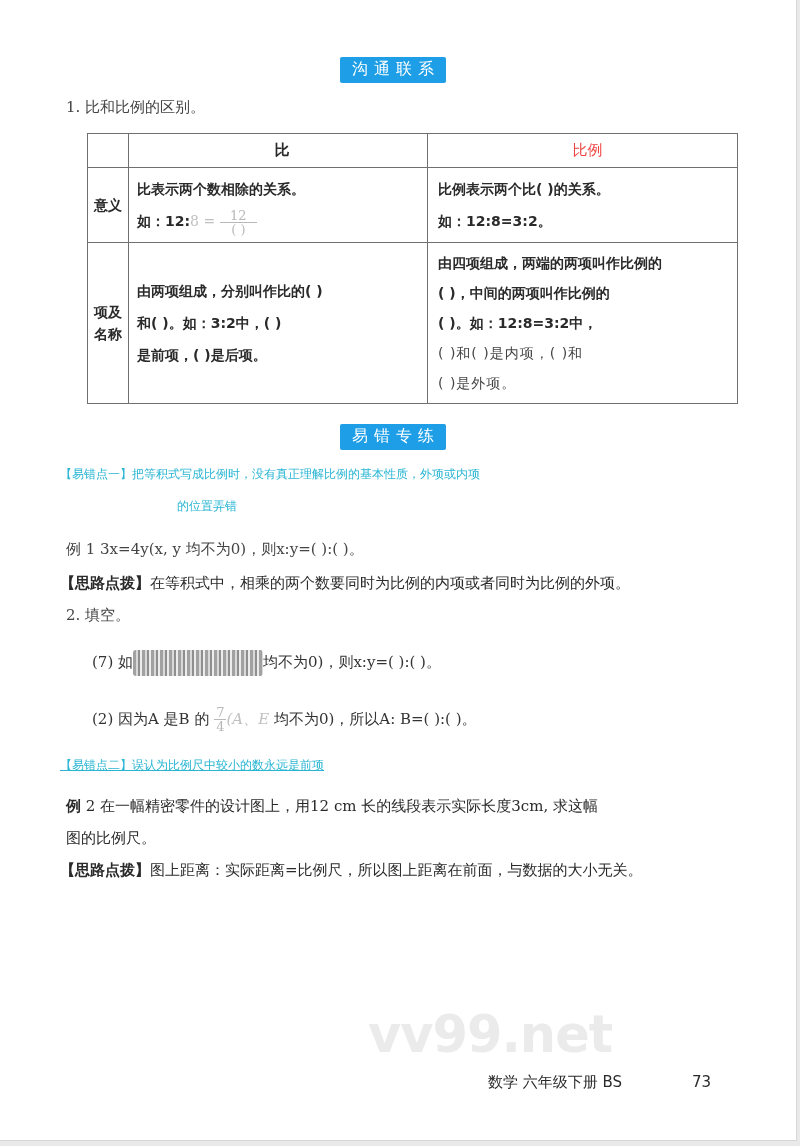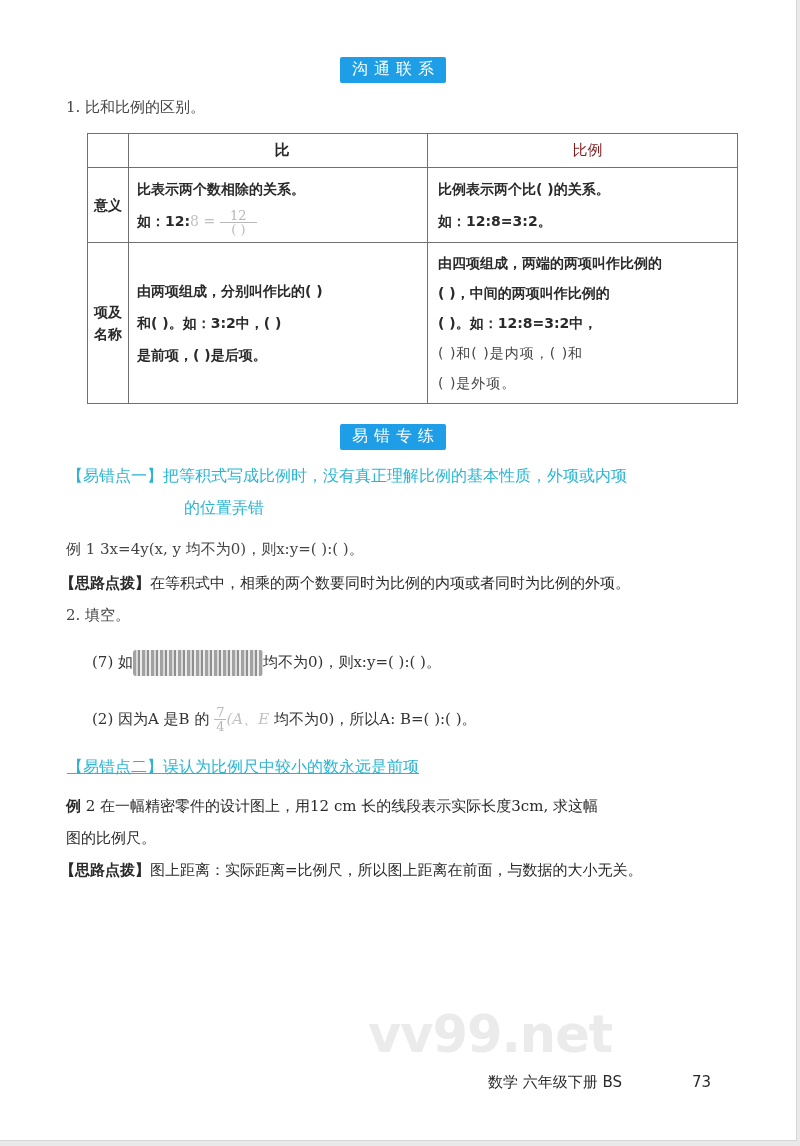--- a/index.html
+++ b/index.html
@@ -16,21 +16,21 @@
     font-family: "DejaVu Sans", "Liberation Sans", sans-serif; font-size: 16px;
     letter-spacing: 6px; line-height: 24px; text-align: center; border-radius: 2px;
     padding-left: 6px; box-sizing: border-box;
   }
   .banner-1 { left: 340px; top: 57px; width: 106px; }
   .banner-2 { left: 340px; top: 424px; width: 106px; }
   .text { position: absolute; white-space: nowrap; font-size: 15px; }
   .q-title { font-size: 15px; color: #444; }
   .sans { font-family: "DejaVu Sans", "Liberation Sans", sans-serif; }
   .bold { font-weight: bold; margin-top: 32px; }
-  .teal { color: #29b5d3; font-family: "DejaVu Sans", "Liberation Sans", sans-serif; font-size: 16px; margin-left: 7px; }
+  .teal { color: #29b5d3; font-family: "DejaVu Sans", "Liberation Sans", sans-serif; font-size: 12px; }
 
   table.cmp {
     position: absolute; left: 87px; top: 133px; border-collapse: collapse;
     font-family: "DejaVu Sans", "Liberation Sans", sans-serif; font-size: 14px;
   }
   table.cmp td, table.cmp th { border: 1.5px solid #707070; vertical-align: middle; padding: 0; }
   table.cmp th { font-weight: normal; height: 33px; text-align: center; font-size: 15px; }
   .c0 { width: 40px; text-align: center; font-weight: bold; line-height: 22px; }
   .c1 { width: 290px; padding-left: 8px !important; }
   .c2 { width: 299px; padding-left: 10px !important; }
@@ -57,21 +57,21 @@
 
   <div class="banner banner-1">沟通联系</div>
 
   <div class="text q-title" style="left:66px; top:98px;">1. 比和比例的区别。</div>
 
   <table class="cmp">
     <tbody>
         <tr>
       <th class="c0"></th>
       <th class="c1" style="font-weight:bold;">比</th>
-      <th class="c2" style="color:#7f1d1d;">比例</th>
+      <th class="c2" style="color:#ef4444;">比例</th>
     </tr>
     <tr class="r1">
       <td class="c0">意义</td>
       <td class="c1">
         <div class="cell-line">比表示两个数相除的关系。</div>
         <div class="cell-line">
           <span>如：12:</span><span class="faint">8 =</span>
           <span class="frac">
             <div class="num">12</div>
             <div>(      )</div>

